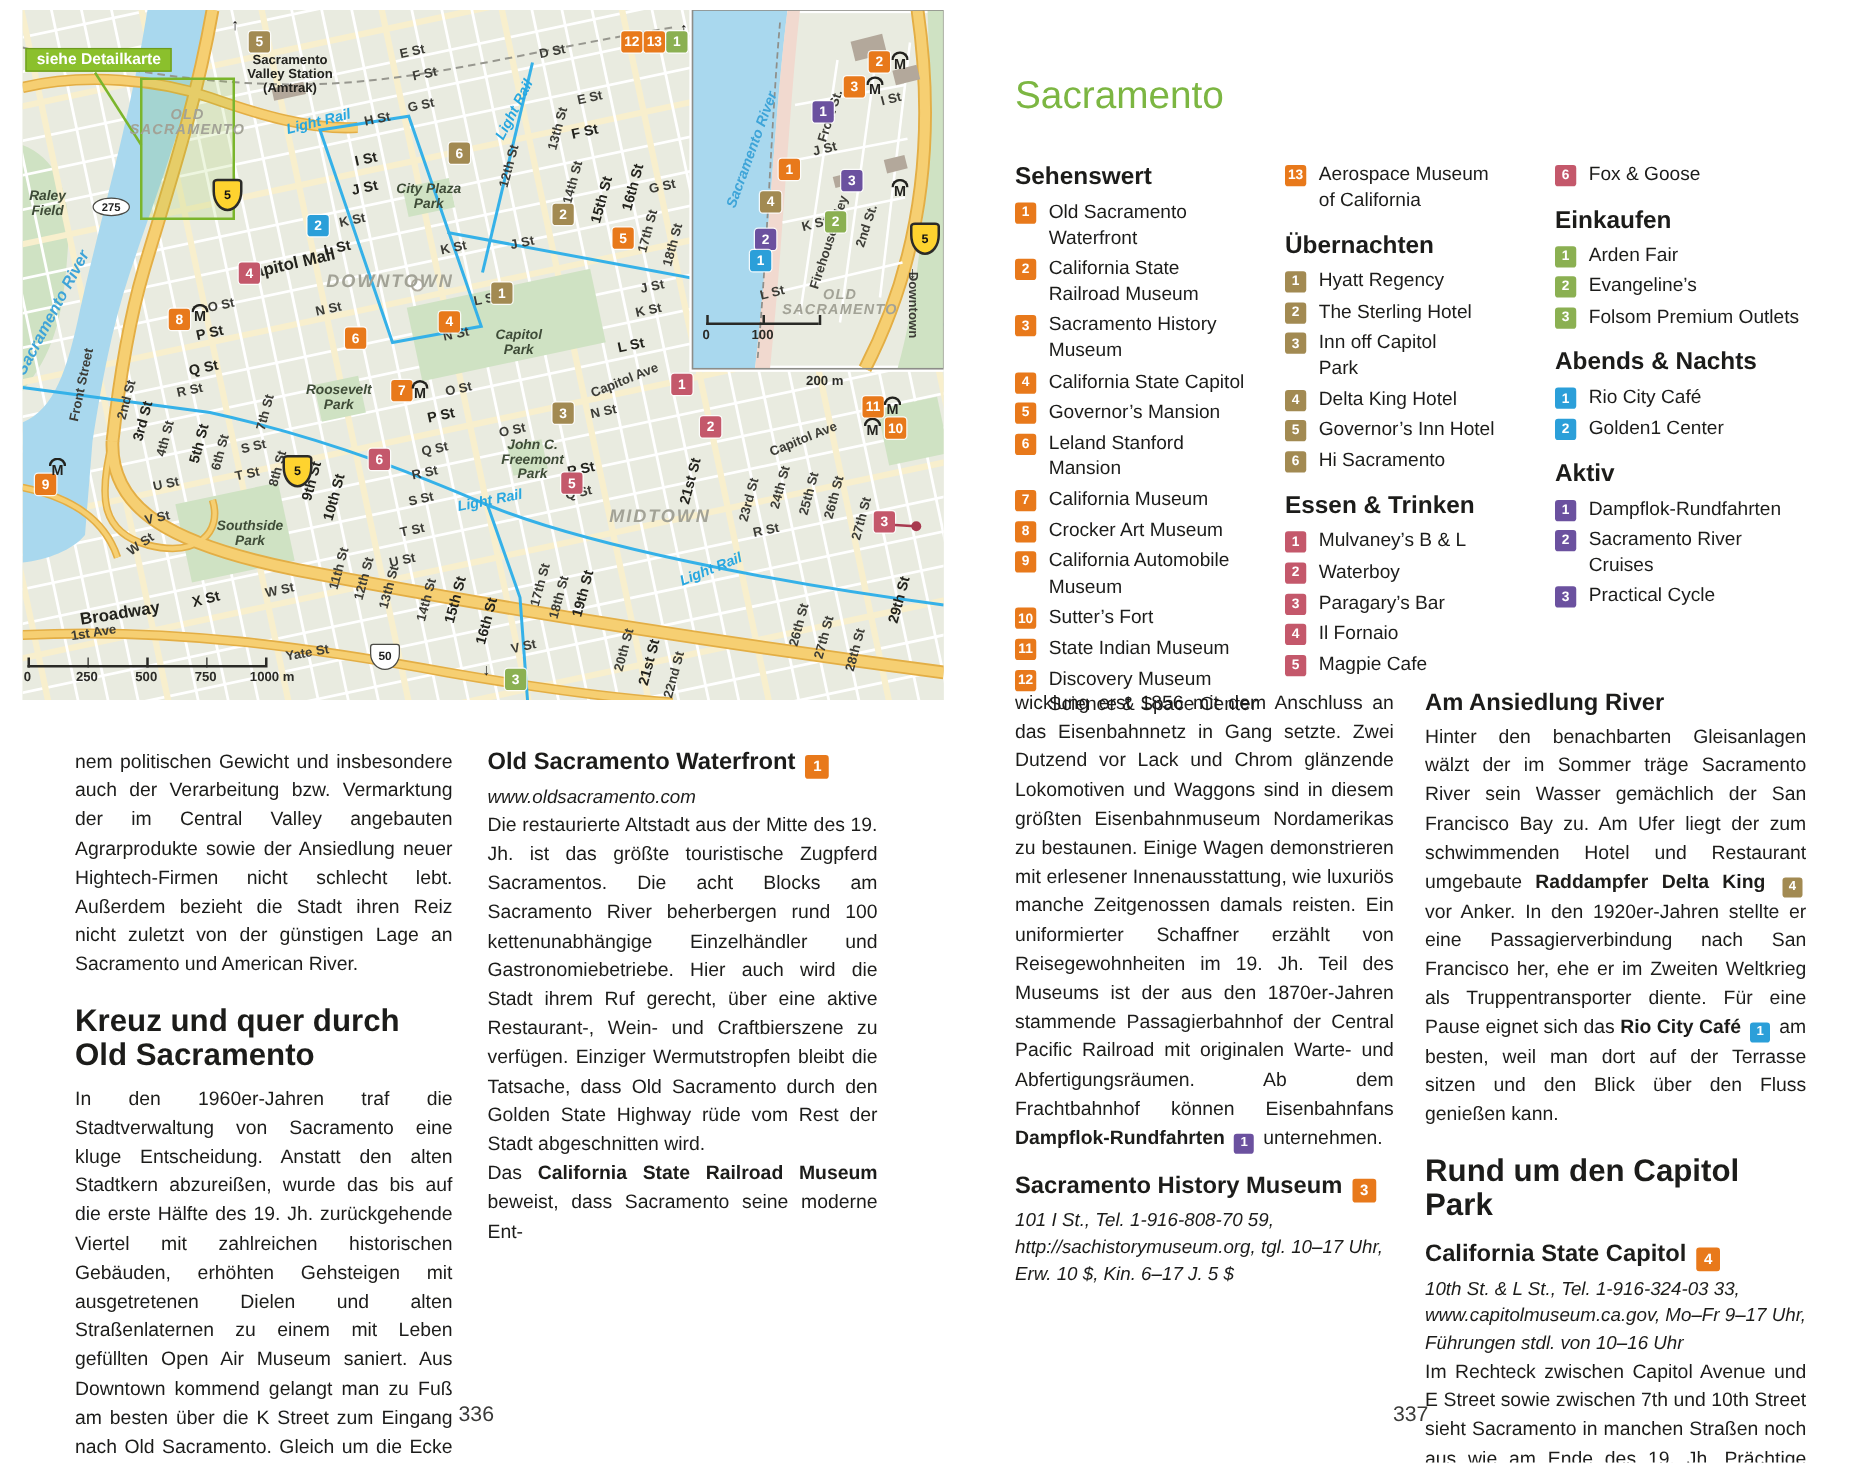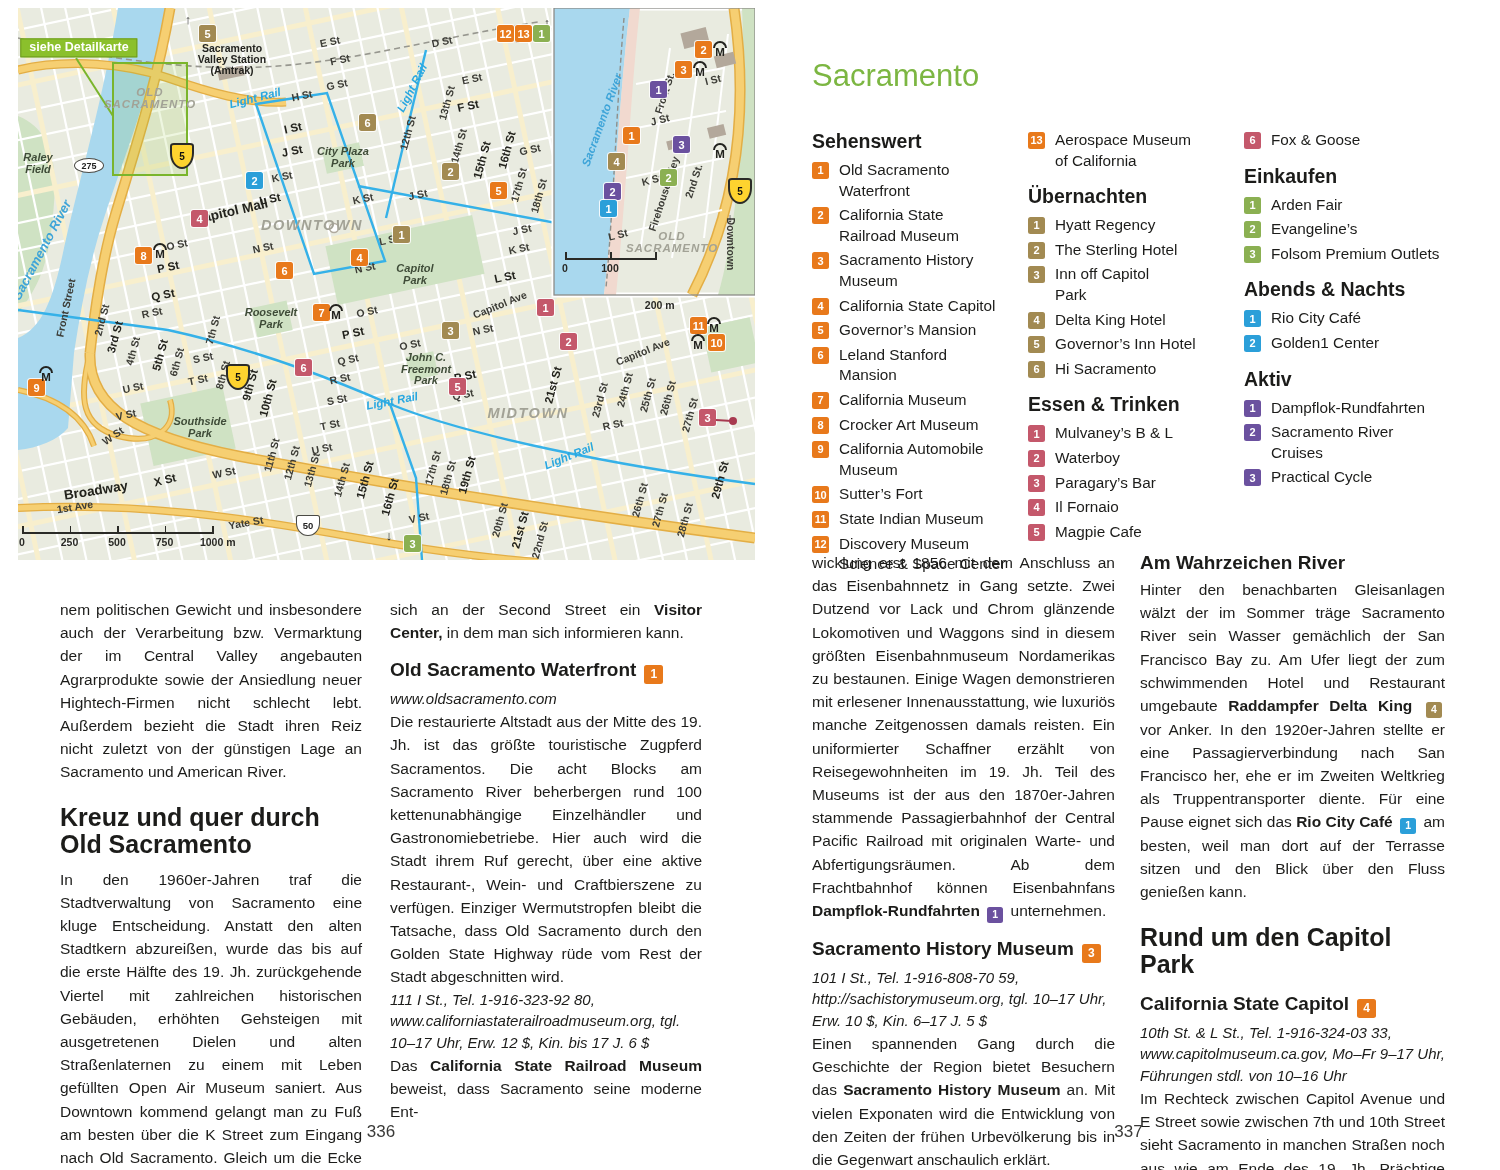--- a/index.html
+++ b/index.html
@@ -432,25 +432,23 @@
         </div>
     </div>
 
     <div class="col" id="lc1" style="left:60px;top:598px;width:302px;">
         <p>nem politischen Gewicht und insbesondere auch der Verarbeitung bzw. Vermarktung der im Central Valley angebauten Agrarprodukte sowie der Ansiedlung neuer Hightech-Firmen nicht schlecht lebt. Außerdem bezieht die Stadt ihren Reiz nicht zuletzt von der günstigen Lage an Sacramento und American River.</p>
         <div class="h2">Kreuz und quer durch
 Old Sacramento</div>
         <p>In den 1960er-Jahren traf die Stadtverwaltung von Sacramento eine kluge Entscheidung. Anstatt den alten Stadtkern abzureißen, wurde das bis auf die erste Hälfte des 19. Jh. zurückgehende Viertel mit zahlreichen historischen Gebäuden, erhöhten Gehsteigen mit ausgetretenen Dielen und alten Straßenlaternen zu einem mit Leben gefüllten Open Air Museum saniert. Aus Downtown kommend gelangt man zu Fuß am besten über die K Street zum Eingang nach Old Sacramento. Gleich um die Ecke befindet</p>
       </div>
     <div class="col" id="lc2" style="left:390px;top:598px;width:312px;">
-        <p>sich an der Second Street ein <b>Visitor Center,</b> in dem man sich informieren kann.</p>
         <div class="h3">Old Sacramento Waterfront<span class="mk h-mk" style="background: rgb(232, 121, 27);">1</span></div>
         <p class="addr">www.oldsacramento.com</p>
         <p>Die restaurierte Altstadt aus der Mitte des 19. Jh. ist das größte touristische Zugpferd Sacramentos. Die acht Blocks am Sacramento River beherbergen rund 100 kettenunabhängige Einzelhändler und Gastronomiebetriebe. Hier auch wird die Stadt ihrem Ruf gerecht, über eine aktive Restaurant-, Wein- und Craftbierszene zu verfügen. Einziger Wermutstropfen bleibt die Tatsache, dass Old Sacramento durch den Golden State Highway rüde vom Rest der Stadt abgeschnitten wird.</p>
-        <p class="addr">111 I St., Tel. 1-916-323-92 80, www.californiastaterailroadmuseum.org, tgl. 10–17 Uhr, Erw. 12 $, Kin. bis 17 J. 6 $</p>
         <p>Das <b>California State Railroad Museum</b> beweist, dass Sacramento seine moderne Ent-</p>
       </div>
     <div class="pnum" style="left:60px;width:642px;text-align:center;">336</div>
   </section>
 
   <section>
     <div class="rp-title" style="color:#7cb642;">Sacramento</div>
     <div class="legend" id="legend">
         <div class="legend-col">
           <div class="lg-h">Sehenswert</div>
@@ -594,24 +592,23 @@
           <div class="lg-item">
             <span class="mk" style="background: rgb(107, 81, 159);">3</span>
             <div>Practical Cycle</div>
           </div>
         </div>
       </div>
     <div class="col" id="rc1" style="left:812px;top:551px;width:303px;">
         <p>wicklung erst 1856 mit dem Anschluss an das Eisenbahnnetz in Gang setzte. Zwei Dutzend vor Lack und Chrom glänzende Lokomotiven und Waggons sind in diesem größten Eisenbahnmuseum Nordamerikas zu bestaunen. Einige Wagen demonstrieren mit erlesener Innenausstattung, wie luxuriös manche Zeitgenossen damals reisten. Ein uniformierter Schaffner erzählt von Reisegewohnheiten im 19. Jh. Teil des Museums ist der aus den 1870er-Jahren stammende Passagierbahnhof der Central Pacific Railroad mit originalen Warte- und Abfertigungsräumen. Ab dem Frachtbahnhof können Eisenbahnfans <b>Dampflok-Rundfahrten</b> <span class="mk inline-mk" style="background: rgb(107, 81, 159);">1</span> unternehmen.</p>
         <div class="h3">Sacramento History Museum<span class="mk h-mk" style="background: rgb(232, 121, 27);">3</span></div>
         <p class="addr">101 I St., Tel. 1-916-808-70 59, http://sachistorymuseum.org, tgl. 10–17 Uhr, Erw. 10 $, Kin. 6–17 J. 5 $</p>
-        <p>Einen spannenden Gang durch die Geschichte der Region bietet Besuchern das <b>Sacramento History Museum</b> an. Mit vielen Exponaten wird die Entwicklung von den Zeiten der frühen Urbevölkerung bis in die Gegenwart anschaulich erklärt.</p>
       </div>
     <div class="col" id="rc2" style="left:1140px;top:551px;width:305px;">
-        <div class="h3">Am Wahrzeichen River</div>
+        <div class="h3">Am Ansiedlung River</div>
         <p>Hinter den benachbarten Gleisanlagen wälzt der im Sommer träge Sacramento River sein Wasser gemächlich der San Francisco Bay zu. Am Ufer liegt der zum schwimmenden Hotel und Restaurant umgebaute <b>Raddampfer Delta King</b> <span class="mk inline-mk" style="background: rgb(162, 138, 82);">4</span> vor Anker. In den 1920er-Jahren stellte er eine Passagierverbindung nach San Francisco her, ehe er im Zweiten Weltkrieg als Truppentransporter diente. Für eine Pause eignet sich das <b>Rio City Café</b> <span class="mk inline-mk" style="background: rgb(43, 159, 217);">1</span> am besten, weil man dort auf der Terrasse sitzen und den Blick über den Fluss genießen kann.</p>
         <div class="h2">Rund um den Capitol Park</div>
         <div class="h3">California State Capitol<span class="mk h-mk" style="background: rgb(232, 121, 27);">4</span></div>
         <p class="addr">10th St. &amp; L St., Tel. 1-916-324-03 33, www.capitolmuseum.ca.gov, Mo–Fr 9–17 Uhr, Führungen stdl. von 10–16 Uhr</p>
         <p>Im Rechteck zwischen Capitol Avenue und E Street sowie zwischen 7th und 10th Street sieht Sacramento in manchen Straßen noch aus wie am Ende des 19. Jh. Prächtige viktorianische Häuser lohnen den Spaziergang, der am unübersehbaren Wahrzeichen der</p>
       </div>
     <div class="pnum" style="left:812px;width:633px;">337</div>
   </section>
 </div>
 

